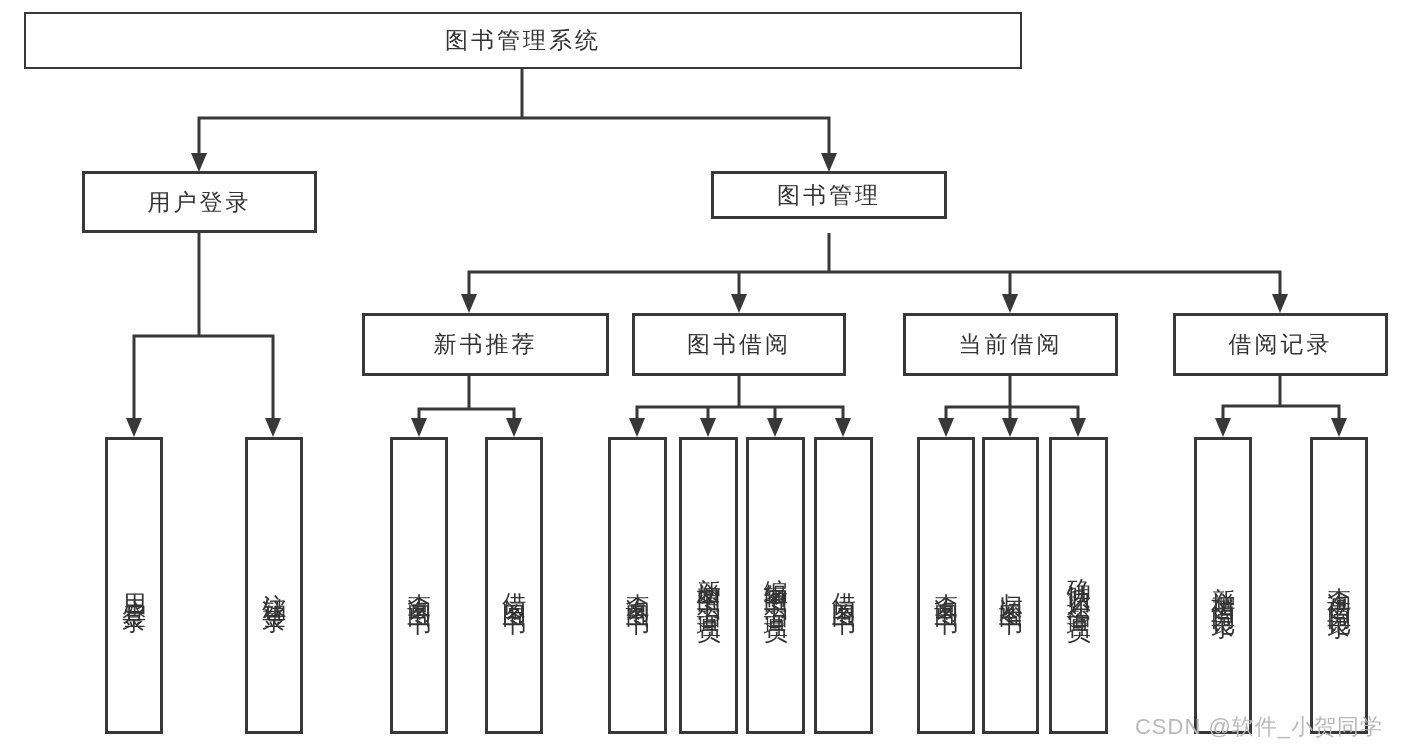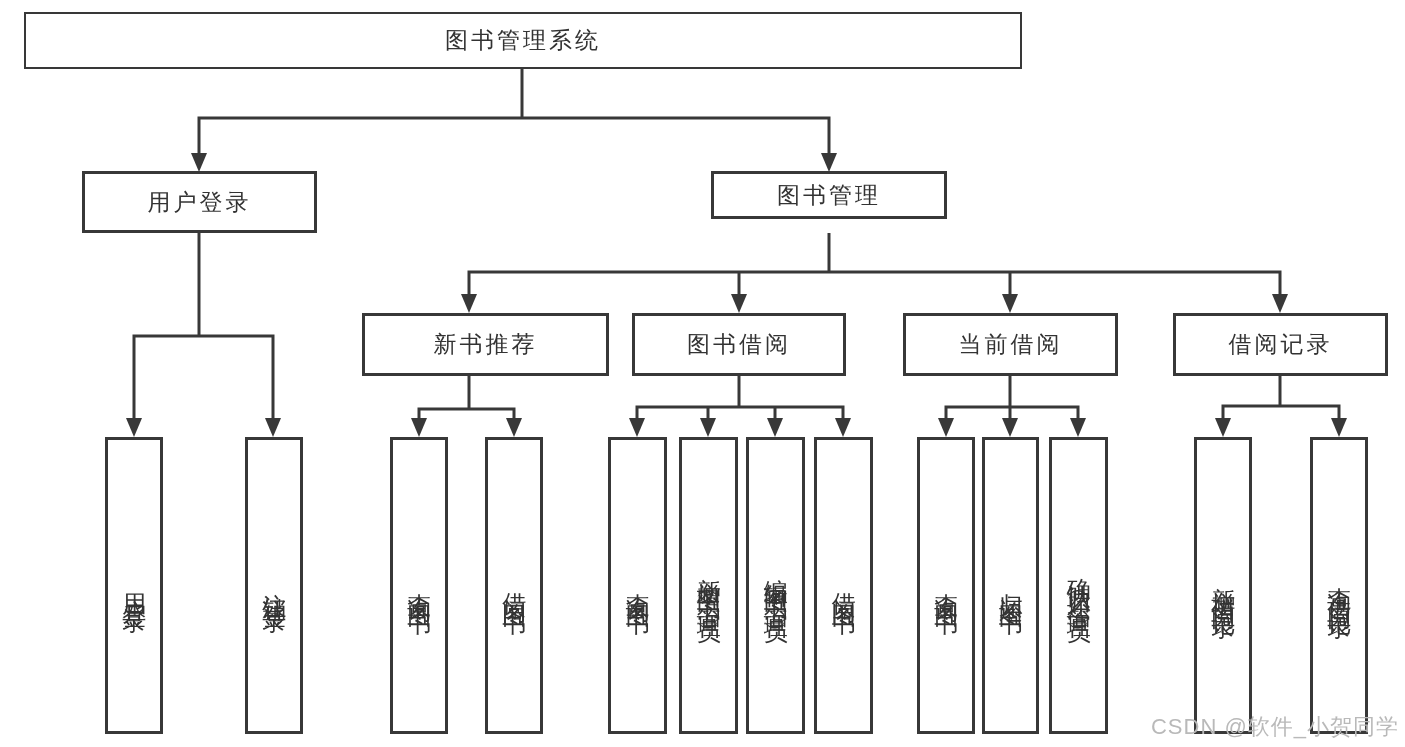--- a/index.html
+++ b/index.html
@@ -39,21 +39,21 @@
   }
   .box.v {
     writing-mode: vertical-rl;
     text-orientation: mixed;
     font-size: 24px;
     letter-spacing: 6px;
     line-height: 1.1;
   }
   .watermark {
     position: absolute;
-    right: 6px;
+    right: 22px;
     bottom: 5px;
     font-size: 22px;
     letter-spacing: 1px;
     color: #b9b9b9;
     white-space: nowrap;
     pointer-events: none;
   }
 </style>
 </head>
 <body>

